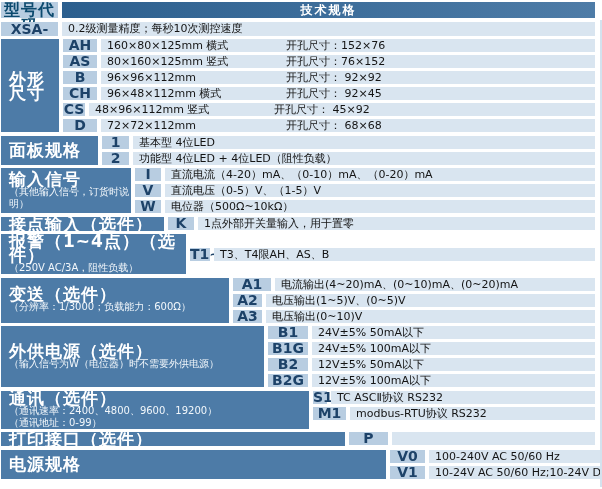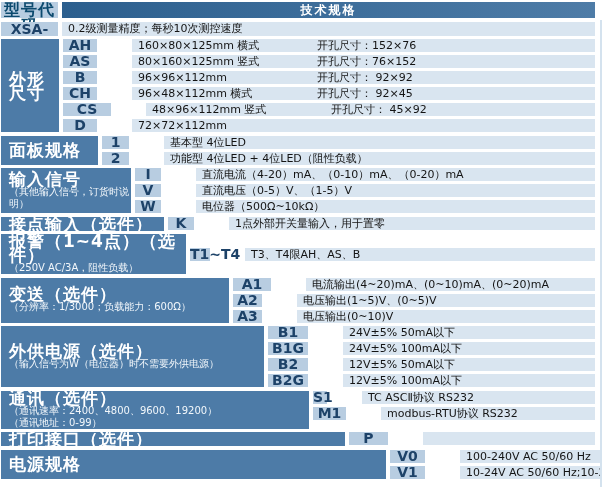--- a/index.html
+++ b/index.html
@@ -17,21 +17,21 @@
     flex-shrink:0;
     background:#4d7ba7;
     color:#fff;
     display:flex; flex-direction:column; justify-content:center;
     padding-left:8px; box-sizing:border-box;
   }
   .cat .main { font-size:17px; font-weight:bold; line-height:14px; letter-spacing:1px; }
   .cat .sub  { font-size:10px; line-height:12px; color:#f2f7fb; }
   .rows { flex:1; margin-left:4px; display:flex; flex-direction:column; gap:3px; }
   .rows.center { justify-content:center; min-height:28px; }
-  .row { display:flex; height:13px;gap:31px; }
+  .row { display:flex; height:13px; }
   .code {
     flex-shrink:0; margin-right:4px;
     background:#b8cde1; color:#1d4268;
     font-size:14px; font-weight:bold;
     text-align:center; line-height:13px;
   }
   .spec {
     flex:1;
     background:#d9e5f0; color:#141414;
     font-size:11px; line-height:13px;
@@ -92,26 +92,26 @@
       </div>
       <div class="row">
         <div class="code" style="width:34px">B</div>
         <div class="spec split"><span class="dim">96×96×112mm</span><span>开孔尺寸： 92×92</span></div>
       </div>
       <div class="row">
         <div class="code" style="width:34px">CH</div>
         <div class="spec split"><span class="dim">96×48×112mm 横式</span><span>开孔尺寸： 92×45</span></div>
       </div>
       <div class="row">
-        <div class="code" style="width:48px">CS</div>
+        <div class="code" style="width:22px">CS</div>
         <div class="spec split"><span class="dim">48×96×112mm 竖式</span><span>开孔尺寸： 45×92</span></div>
       </div>
       <div class="row">
         <div class="code" style="width:34px">D</div>
-        <div class="spec split"><span class="dim">72×72×112mm</span></div>
+        <div class="spec split"><span class="dim">72×72×112mm</span><span>开孔尺寸： 68×68</span></div>
       </div>
     </div>
   </div>
 
   <div class="sec">
     <div class="cat" style="width:97px">
       <span class="main">面板规格</span>
     </div>
     <div class="rows">
       <div class="row">

